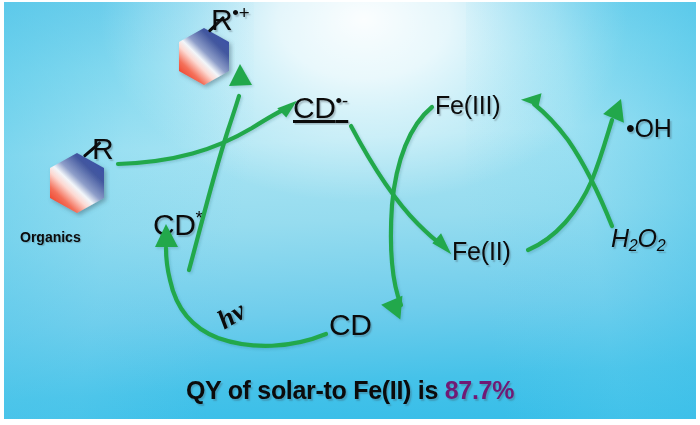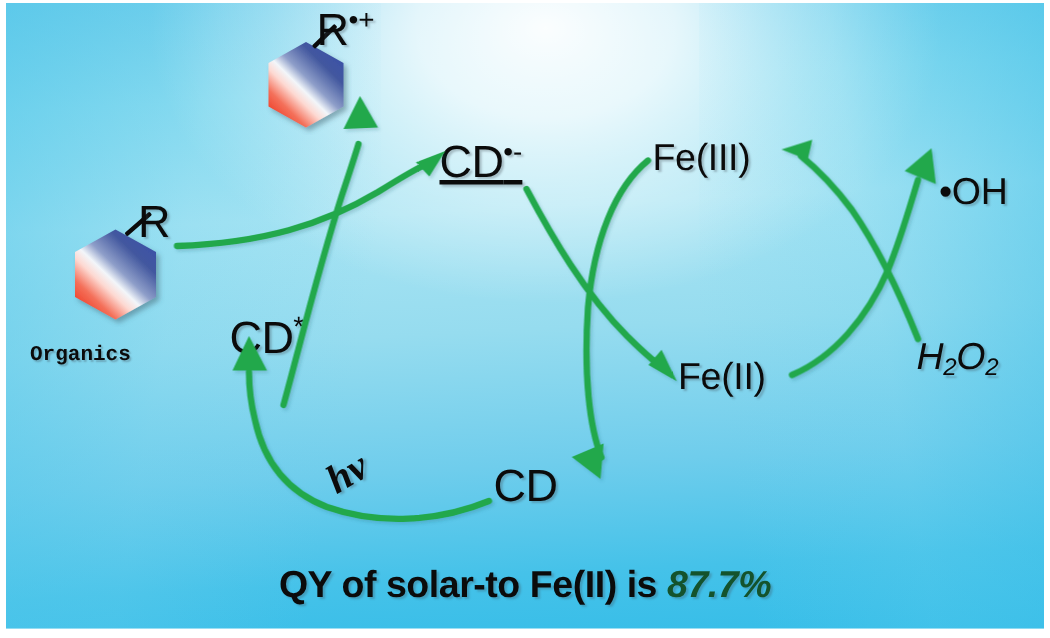--- a/index.html
+++ b/index.html
@@ -53,21 +53,21 @@
   .lbl {
     position: absolute;
     color: #0b0b0b;
     font-family: "Liberation Sans", sans-serif;
     white-space: nowrap;
     text-shadow: 1.6px 1.6px 1.4px rgba(60,70,80,0.30);
     line-height: 1;
   }
   .lbl.big   { font-size: 30px; font-weight: 400; letter-spacing: -0.4px; }
   .lbl.mid   { font-size: 25px; font-weight: 400; letter-spacing: -0.2px; }
-  .lbl.small { font-size: 14px; font-weight: 700; text-shadow: 1.2px 1.2px 1.1px rgba(60,70,80,0.30); font-family: Liberation Mono, monospace; }
+  .lbl.small { font-size: 14px; font-weight: 700; text-shadow: 1.2px 1.2px 1.1px rgba(60,70,80,0.30); }
   .sup {
     font-size: 0.62em;
     vertical-align: super;
     letter-spacing: 0px;
   }
   .sub {
     font-size: 0.64em;
     vertical-align: -0.26em;
   }
   .hv {
@@ -86,21 +86,21 @@
     position: absolute;
     left: 0; right: 0;
     text-align: center;
     font-family: "Liberation Sans", sans-serif;
     font-weight: 700;
     font-size: 25px;
     color: #0b0b0b;
     text-shadow: 1.6px 1.6px 1.4px rgba(60,70,80,0.28);
     letter-spacing: -0.3px;
   }
-  .caption .qy-val { color: #14532d; font-style: italic; }
+  .caption .qy-val { color: #701a75; }
 
   
   .mol { position: absolute; }
   .bond {
     position: absolute;
     background: #0b0b0b;
     border-radius: 1px;
   }
 </style>
 </head>

